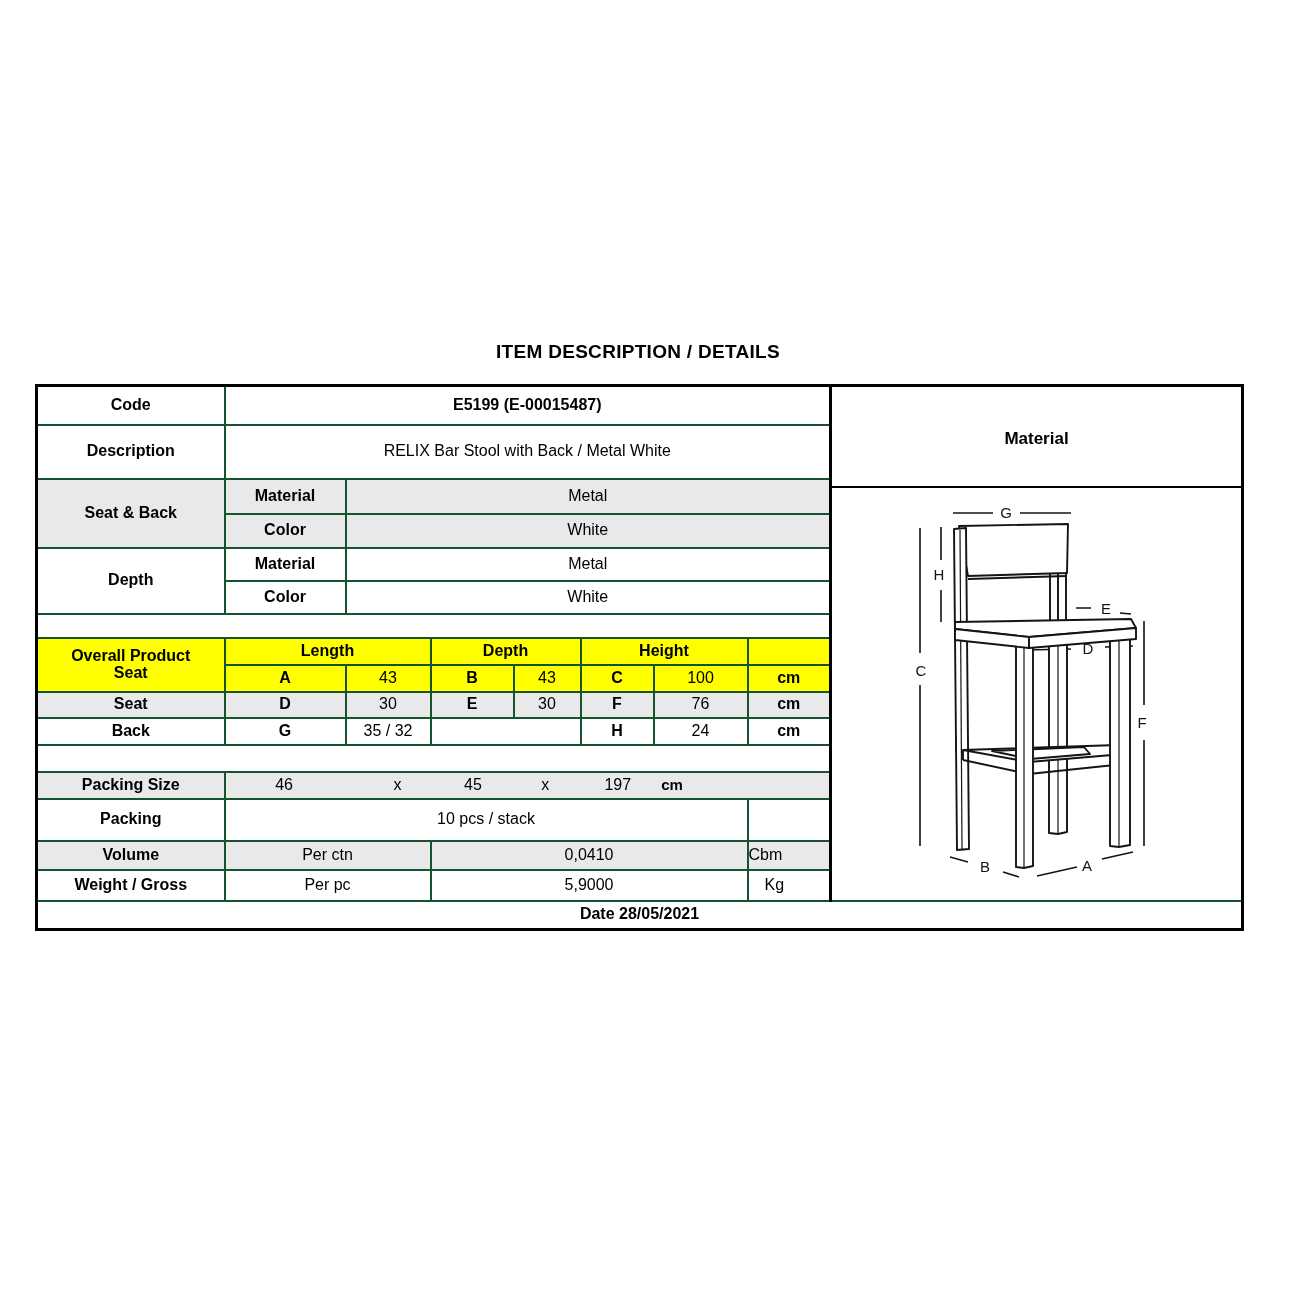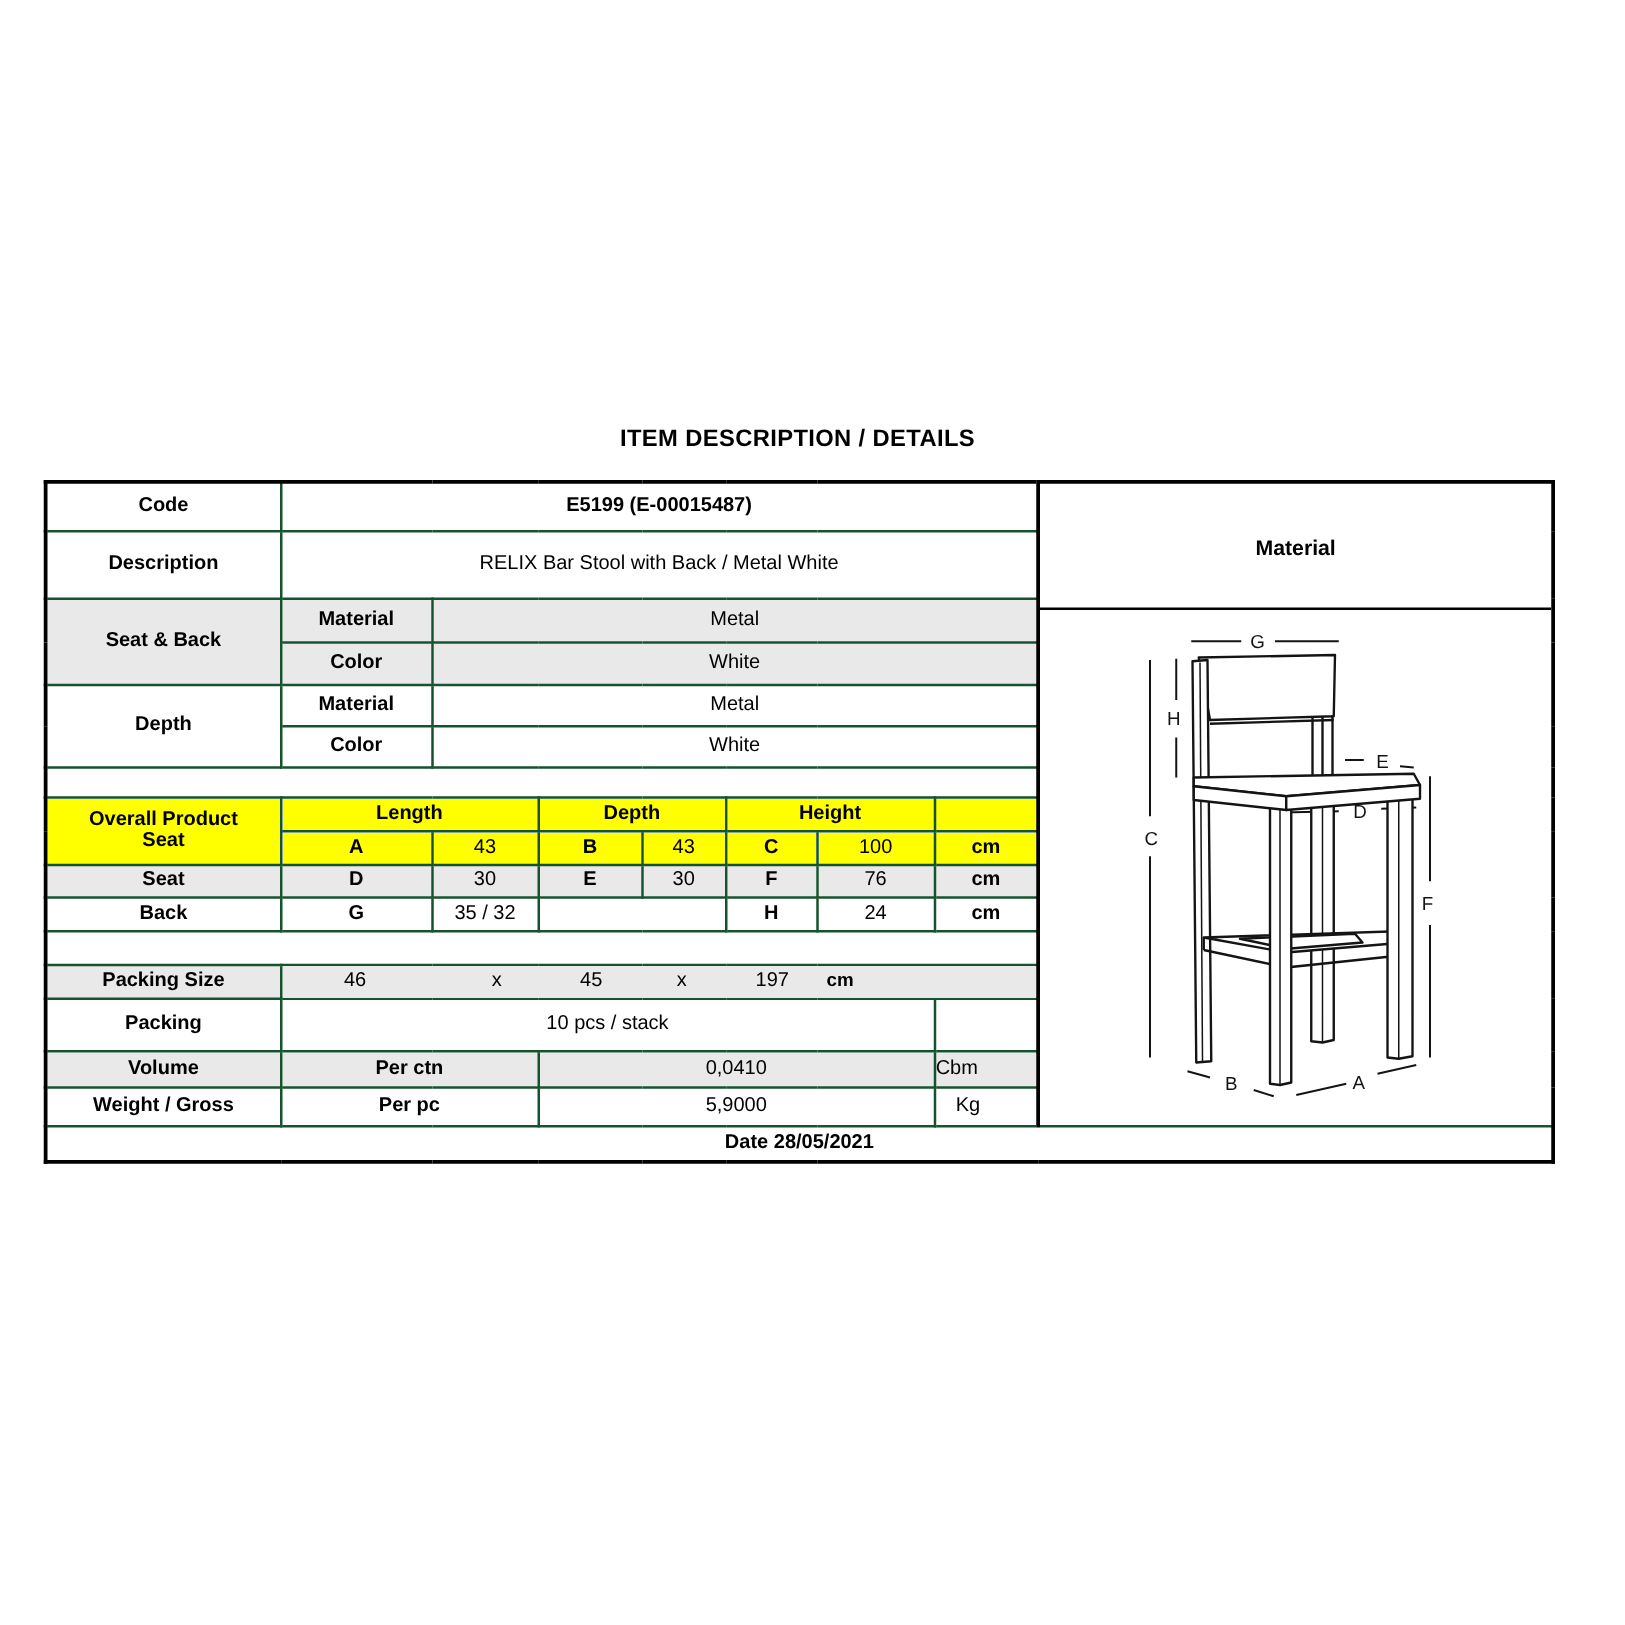--- a/index.html
+++ b/index.html
@@ -12,21 +12,21 @@
   table.spec td{border:2px solid #14532d;padding:0;text-align:center;vertical-align:middle;
                 font-size:16px;line-height:1.05;overflow:hidden;}
   .lab{text-align:left;padding-left:5px;font-weight:bold;font-size:17px;}
   .sub{text-align:left;padding-left:5px;font-weight:bold;font-size:15px;}
   .gray{background:#e9e9e9;}
   .yel{background:#ffff00;}
   .b{font-weight:bold;}
   .n{font-size:15px;}
   .unit{text-align:left;padding-left:4px;font-size:15px;font-weight:bold;}
   .ovr{font-weight:bold;font-size:16px;line-height:1.15;}
-  .basis{font-weight:bold;font-size:14px;}
+  .basis{font-weight:normal;font-size:14px;}
   .pscell{position:relative;}
   .ps{position:absolute;top:50%;transform:translate(-50%,-50%);white-space:nowrap;}
   .ps.u{font-weight:bold;font-size:15px;}
   .drawcell{vertical-align:top;position:relative;border-left:3px solid #000 !important;}
   .draw-header{height:93px;border-bottom:2px solid #000;display:flex;align-items:center;
                justify-content:center;font-weight:bold;font-size:17px;}
   .fig{position:relative;height:406px;}
   .fig svg{position:absolute;left:0;top:0;}
   .fig svg text{font-family:"Liberation Sans",sans-serif;font-size:15px;fill:#141414;}
   .daterow td{font-weight:bold;font-size:16px;}

